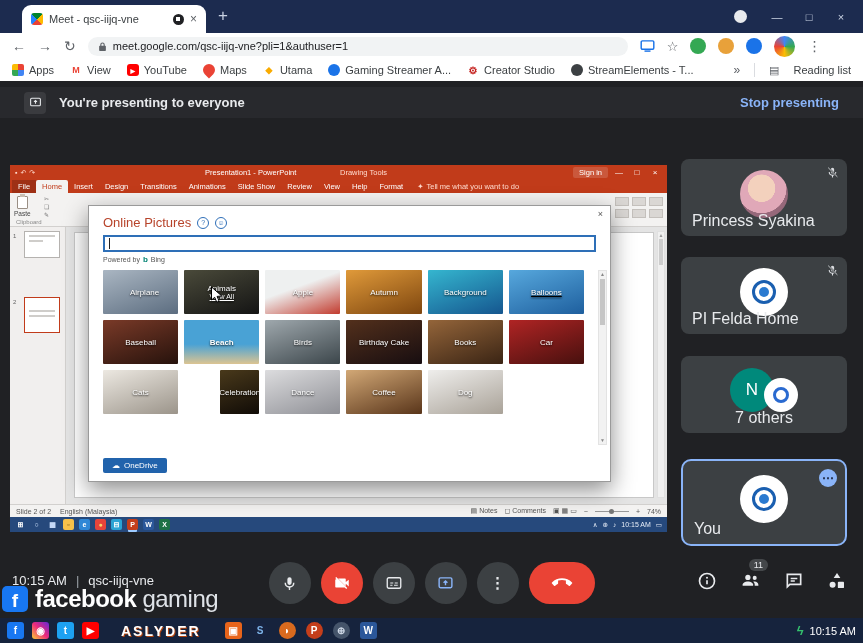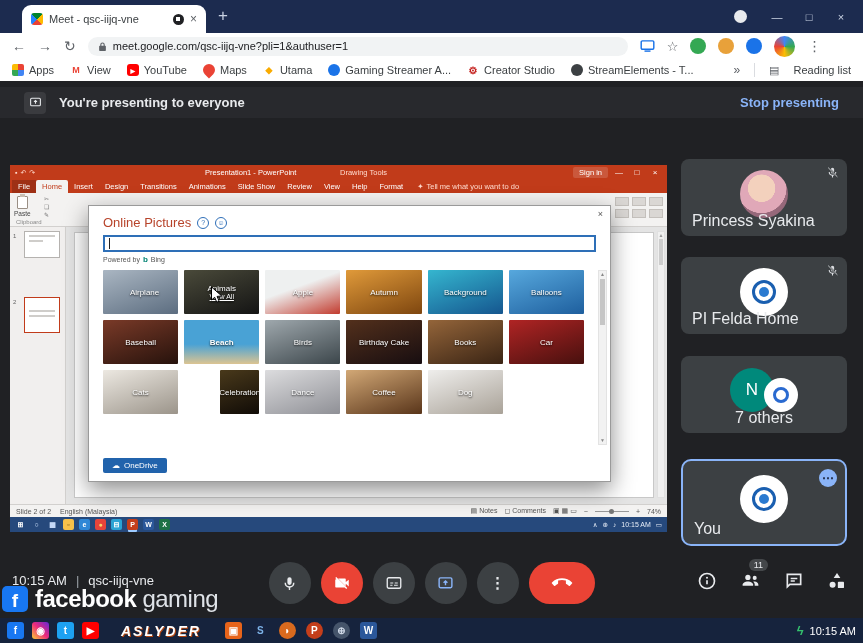--- a/index.html
+++ b/index.html
@@ -180,21 +180,21 @@
   
   .fbg{position:absolute;left:2px;top:504px;display:flex;align-items:center;gap:7px}
   .fsq{width:26px;height:26px;border-radius:5px;background:#1877f2;color:#fff;font-size:19px;
        font-weight:700;display:flex;align-items:flex-end;justify-content:center;line-height:1.15}
   .fbword{font-size:24px;font-weight:700;color:#fff;letter-spacing:-.5px}
   .fbword .lite{font-weight:400;color:#dfe3e8;margin-left:6px}
   .strip{position:absolute;left:0;right:0;bottom:0;height:25px;background:#16233d;
          display:flex;align-items:center;padding:0 7px;gap:8px;z-index:20}
   .sico{width:17px;height:17px;border-radius:3px;font-size:10px;font-weight:700;flex:none}
   .streamer{margin-left:14px;color:#fff;font-size:14px;font-weight:700;letter-spacing:2px;
-            font-style:italic;text-shadow:1px 1px 0 #b4450f}
+            text-shadow:1px 1px 0 #b4450f}
   .apps{display:flex;align-items:center;gap:10px;margin-left:16px}
   .clockwrap{margin-left:auto;display:flex;align-items:center;gap:6px;color:#fff;font-size:11px}
   .glitch{color:#35c26e;font-size:13px;font-weight:700}
   .cursor{position:absolute;left:210px;top:286px;z-index:40}
 </style>
 </head>
 <body>
 
 <div id="app">
 
@@ -380,21 +380,21 @@
               </div>
               <div class="tile-cat" style="background: linear-gradient(160deg, rgb(238, 240, 240) 40%, rgb(194, 59, 46));">
                 <span class="tile-lab">Apple</span>
               </div>
               <div class="tile-cat" style="background: linear-gradient(160deg, rgb(224, 154, 58), rgb(126, 70, 15));">
                 <span class="tile-lab">Autumn</span>
               </div>
               <div class="tile-cat" style="background: linear-gradient(160deg, rgb(53, 182, 207), rgb(21, 86, 143));">
                 <span class="tile-lab">Background</span>
               </div>
-              <div class="tile-cat" style="background: linear-gradient(160deg, rgb(87, 168, 221), rgb(30, 95, 158));">
+              <div class="tile-cat" style="background: linear-gradient(160deg, rgb(87, 168, 221), rgb(30, 95, 158)); text-decoration: underline;">
                 <span class="tile-lab">Balloons</span>
               </div>
               <div class="tile-cat" style="background: linear-gradient(160deg, rgb(122, 58, 40), rgb(38, 18, 12));">
                 <span class="tile-lab">Baseball</span>
               </div>
               <div class="tile-cat" style="background: linear-gradient(rgb(73, 162, 213) 55%, rgb(220, 196, 145)); font-weight: bold;">
                 <span class="tile-lab">Beach</span>
               </div>
               <div class="tile-cat" style="background: linear-gradient(160deg, rgb(159, 168, 173), rgb(60, 70, 75));">
                 <span class="tile-lab">Birds</span>

